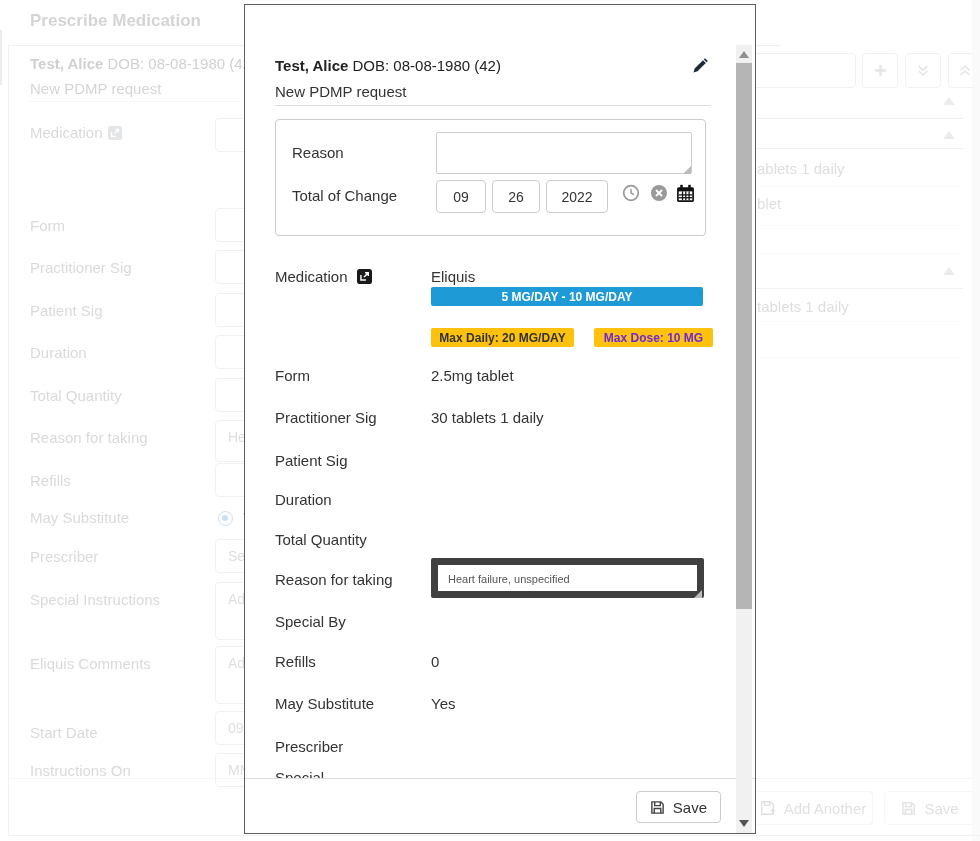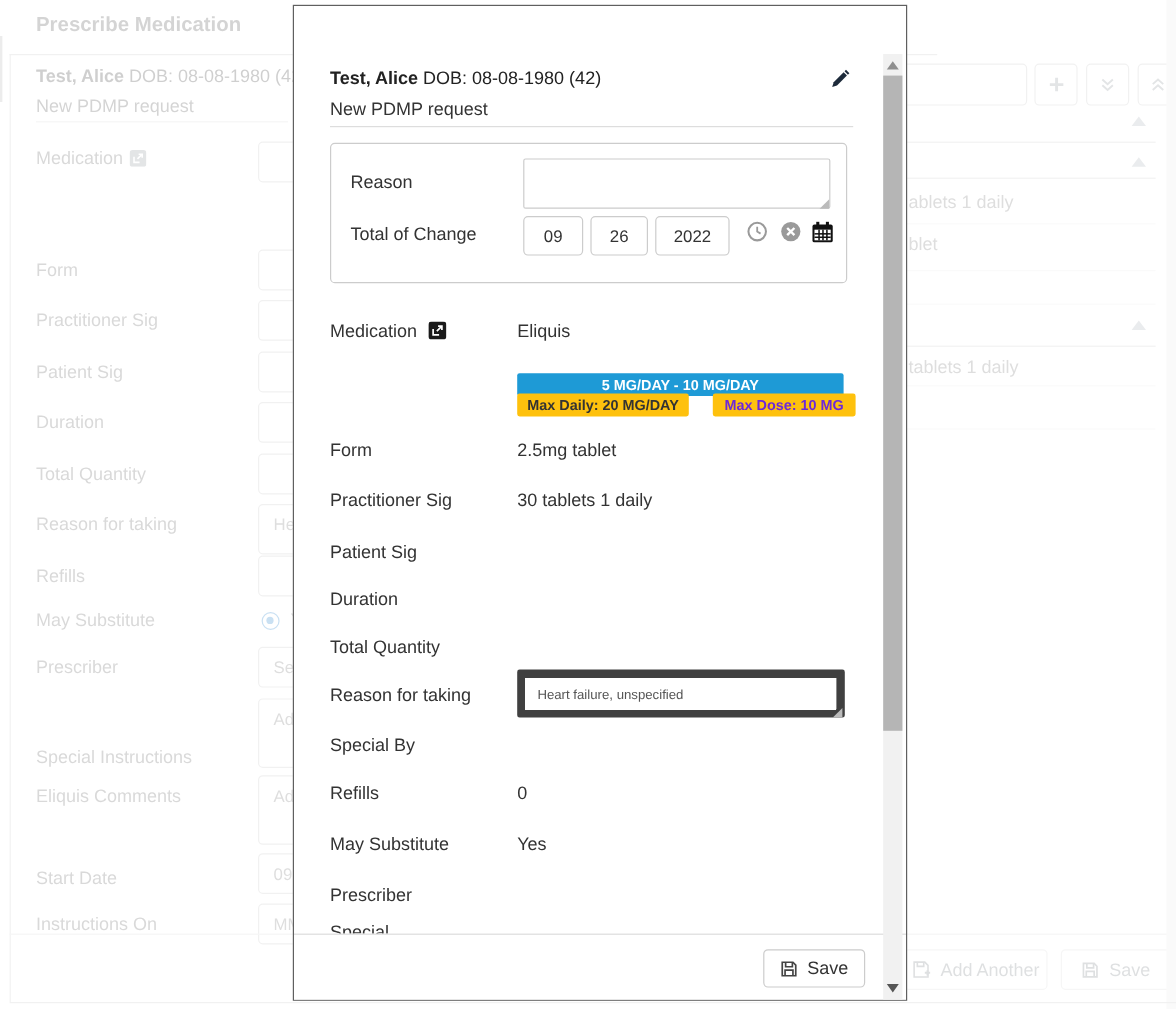--- a/index.html
+++ b/index.html
@@ -70,21 +70,21 @@
                  border-radius:2px; resize:none; font-family:"Liberation Sans",sans-serif; font-size:14px; }
   .date-input { position:absolute; top:60px; height:33px; border:1px solid #ccc; border-radius:4px;
                 text-align:center; font-size:14px; color:#333; font-family:"Liberation Sans",sans-serif; }
   .date-icon { position:absolute; top:64px; width:18px; height:18px; cursor:pointer; }
 
   .m-label { left:30px; font-size:15px; color:#333; white-space:nowrap; }
   .m-value { left:186px; font-size:15px; color:#333; white-space:nowrap; }
 
   .badge { position:absolute; height:19px; display:flex; align-items:center; justify-content:center;
            font-size:12px; font-weight:bold; border-radius:2px; }
-  .badge-blue { left:186px; top:306px; width:272px; color:#fff; }
+  .badge-blue { left:186px; top:282px; width:272px; color:#fff; }
   .badge-y1 { left:186px; top:323px; width:143px; color:#333; }
   .badge-y2 { left:349px; top:323px; width:119px; color:#6d28d9; }
 
   .m-rft-ta { left:186px; top:553px; width:273px; height:40px; border:7px solid #404040; border-radius:2px;
               resize:none; font-family:"Liberation Sans",sans-serif; font-size:11px; color:#555; padding:8px 10px; }
 
   .ta-grip { position:absolute; right:2px; bottom:2px; width:0; height:0;
              border-left:8px solid transparent; border-bottom:8px solid #bbb; transform:rotate(0deg); }
 
   .m-footer { position:absolute; left:0; bottom:0; width:100%; height:55px; background:#fff; border-top:1px solid #ddd; }
@@ -129,21 +129,21 @@
   </div>
   <div class="abs pg-label" style="top:217px;">Form</div>
   <div class="abs pg-label" style="top:259px;">Practitioner Sig</div>
   <div class="abs pg-label" style="top:302px;">Patient Sig</div>
   <div class="abs pg-label" style="top:344px;">Duration</div>
   <div class="abs pg-label" style="top:387px;">Total Quantity</div>
   <div class="abs pg-label" style="top:429px;">Reason for taking</div>
   <div class="abs pg-label" style="top:472px;">Refills</div>
   <div class="abs pg-label" style="top:509px;">May Substitute</div>
   <div class="abs pg-label" style="top:548px;">Prescriber</div>
-  <div class="abs pg-label" style="top:591px;margin-top:32px;">Special Instructions</div>
+  <div class="abs pg-label" style="top:591px;">Special Instructions</div>
   <div class="abs pg-label" style="top:655px;">Eliquis Comments</div>
   <div class="abs pg-label" style="top:724px;">Start Date</div>
   <div class="abs pg-label" style="top:762px;">Instructions On</div>
 
   <div class="abs pg-input" style="top:118px;height:34px;"></div>
   <div class="abs pg-input" style="top:208px;height:34px;"></div>
   <div class="abs pg-input" style="top:250px;height:34px;"></div>
   <div class="abs pg-input" style="top:293px;height:34px;"></div>
   <div class="abs pg-input" style="top:335px;height:34px;"></div>
   <div class="abs pg-input" style="top:378px;height:34px;"></div>

